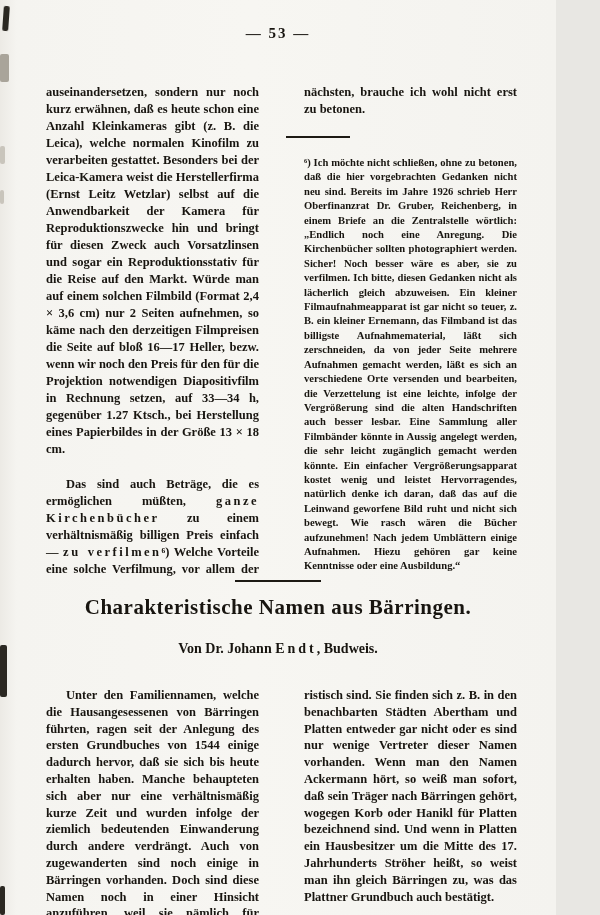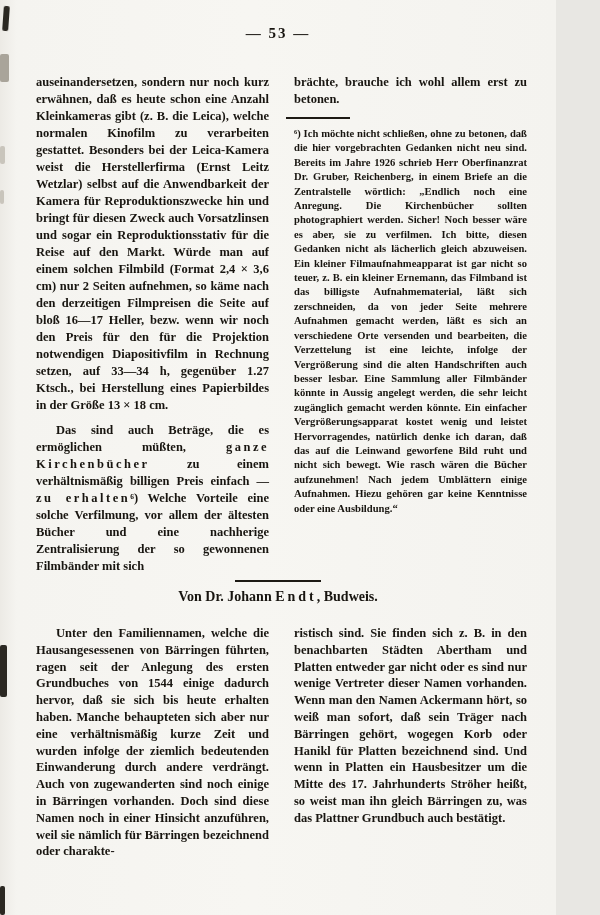--- a/index.html
+++ b/index.html
@@ -11,55 +11,56 @@
   }
   .pagenum{
     text-align:center;padding-top:25px;font-size:15px;font-weight:bold;letter-spacing:2px;
   }
   .cols{display:flex;gap:9px;margin:24px 21px 0 28px;}
   .col{flex:1;min-width:0;overflow:hidden;text-align:justify;
        font-size:12.5px;font-weight:bold;line-height:17px;}
   .section1{height:512px;}
   .section2{height:256px;margin-top:12px;}
   .section2 .col{line-height:16.8px;}
-  p{margin:8px;text-indent:20px;}
+  p{margin:18px;text-indent:20px;}
   p.noindent{text-indent:0;}
   .sp{letter-spacing:2.5px;}
   .fnrule{width:64px;height:2px;background:#1d1a14;margin:9px 0 7px 0;}
   .footnote{font-size:10.6px;line-height:14.4px;text-indent:14px;}
   .artrule{width:86px;height:2px;background:#1d1a14;margin:2px auto 0 auto;}
   .title{font-size:21px;font-weight:bold;text-align:center;margin:13px 10px 0 10px;letter-spacing:0.5px;}
-  .byline{text-align:center;font-size:14px;font-weight:bold;margin-top:7px;}
+  .byline{text-align:center;font-size:14px;font-weight:bold;margin-top:21px;}
   .byline .sp{letter-spacing:3px;}
   .mark{position:absolute;border-radius:2px;filter:blur(0.7px);}
   .mark-dark{background:#2b2822;}
   .mark-gray{background:#a9a49a;}
   .mark-faint{background:#c9c5bc;}
 </style>
 </head>
 <body>
 
 <div class="page">
 
   <div class="pagenum">— 53 —</div>
 
   <div class="cols section1">
     <div class="col">
       <p class="noindent">auseinandersetzen, sondern nur noch kurz erwähnen, daß es heute schon eine Anzahl Kleinkameras gibt (z. B. die Leica), welche normalen Kinofilm zu verarbeiten gestattet. Besonders bei der Leica-Kamera weist die Herstellerfirma (Ernst Leitz Wetzlar) selbst auf die Anwendbarkeit der Kamera für Reproduktionszwecke hin und bringt für diesen Zweck auch Vorsatzlinsen und sogar ein Reproduktionsstativ für die Reise auf den Markt. Würde man auf einem solchen Filmbild (Format 2,4 × 3,6 cm) nur 2 Seiten aufnehmen, so käme nach den derzeitigen Filmpreisen die Seite auf bloß 16—17 Heller, bezw. wenn wir noch den Preis für den für die Projektion notwendigen Diapositivfilm in Rechnung setzen, auf 33—34 h, gegenüber 1.27 Ktsch., bei Herstellung eines Papierbildes in der Größe 13 × 18 cm.</p>
-      <p><span>Das sind auch Beträge, die es ermöglichen müßten, </span><span class="sp">ganze Kirchenbücher</span><span> zu einem verhältnismäßig billigen Preis einfach — </span><span class="sp">zu erhalten</span><span>⁶) Welche Vorteile eine solche Verfilmung, vor allem der ältesten Bücher und eine nachherige Zentralisierung der so gewonnenen Filmbänder mit sich</span></p>
+      <p><span>Das sind auch Beträge, die es ermöglichen müßten, </span><span class="sp">ganze Kirchenbücher</span><span> zu einem verhältnismäßig billigen Preis einfach — </span><span class="sp">zu verfilmen</span><span>⁶) Welche Vorteile eine solche Verfilmung, vor allem der ältesten Bücher und eine nachherige Zentralisierung der so gewonnenen Filmbänder mit sich</span></p>
     </div>
     <div class="col">
-      <p class="noindent">brächte, brauche ich wohl allem erst zu betonen.</p>
+      <p class="noindent">nächsten, brauche ich wohl nicht erst zu betonen.</p>
       <div class="fnrule"></div>
       <p class="footnote noindent">⁶) Ich möchte nicht schließen, ohne zu betonen, daß die hier vorgebrachten Gedanken nicht neu sind. Bereits im Jahre 1926 schrieb Herr Oberfinanzrat Dr. Gruber, Reichenberg, in einem Briefe an die Zentralstelle wörtlich: „Endlich noch eine Anregung. Die Kirchenbücher sollten photographiert werden. Sicher! Noch besser wäre es aber, sie zu verfilmen. Ich bitte, diesen Gedanken nicht als lächerlich gleich abzuweisen. Ein kleiner Filmaufnahmeapparat ist gar nicht so teuer, z. B. ein kleiner Ernemann, das Filmband ist das billigste Aufnahmematerial, läßt sich zerschneiden, da von jeder Seite mehrere Aufnahmen gemacht werden, läßt es sich an verschiedene Orte versenden und bearbeiten, die Verzettelung ist eine leichte, infolge der Vergrößerung sind die alten Handschriften auch besser lesbar. Eine Sammlung aller Filmbänder könnte in Aussig angelegt werden, die sehr leicht zugänglich gemacht werden könnte. Ein einfacher Vergrößerungsapparat kostet wenig und leistet Hervorragendes, natürlich denke ich daran, daß das auf die Leinwand geworfene Bild ruht und nicht sich bewegt. Wie rasch wären die Bücher aufzunehmen! Nach jedem Umblättern einige Aufnahmen. Hiezu gehören gar keine Kenntnisse oder eine Ausbildung.“</p>
     </div>
   </div>
 
   <div class="artrule"></div>
 
+  <h1 class="title">Charakteristische Namen aus Bärringen.</h1>
 
   <div class="byline"><span>Von Dr. Johann </span><span class="sp">Endt</span><span>, Budweis.</span></div>
 
   <div class="cols section2">
     <div class="col">
       <p>Unter den Familiennamen, welche die Hausangesessenen von Bärringen führten, ragen seit der Anlegung des ersten Grundbuches von 1544 einige dadurch hervor, daß sie sich bis heute erhalten haben. Manche behaupteten sich aber nur eine verhältnismäßig kurze Zeit und wurden infolge der ziemlich bedeutenden Einwanderung durch andere verdrängt. Auch von zugewanderten sind noch einige in Bärringen vorhanden. Doch sind diese Namen noch in einer Hinsicht anzuführen, weil sie nämlich für Bärringen bezeichnend oder charakte-</p>
     </div>
     <div class="col">
       <p class="noindent">ristisch sind. Sie finden sich z. B. in den benachbarten Städten Abertham und Platten entweder gar nicht oder es sind nur wenige Vertreter dieser Namen vorhanden. Wenn man den Namen Ackermann hört, so weiß man sofort, daß sein Träger nach Bärringen gehört, wogegen Korb oder Hanikl für Platten bezeichnend sind. Und wenn in Platten ein Hausbesitzer um die Mitte des 17. Jahrhunderts Ströher heißt, so weist man ihn gleich Bärringen zu, was das Plattner Grundbuch auch bestätigt.</p>
     </div>

